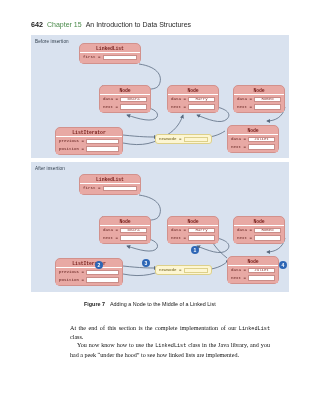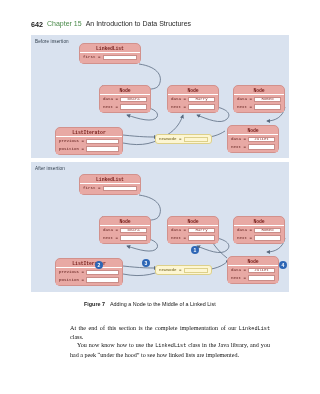--- a/index.html
+++ b/index.html
@@ -8,21 +8,21 @@
     width:320px; height:394px;
     background:#ffffff;
     font-family:"Liberation Serif", serif;
     position:relative;
     overflow:hidden;
   }
 
   
   .header {
     position:absolute; left:31px; top:20px;
-    display:flex; align-items:flex-start; gap:4px;
+    display:flex; align-items:center; gap:4px;
     white-space:nowrap;
   }
   .hdr-page { font-family:"Liberation Sans", sans-serif; font-weight:bold; font-size:7.2px; color:#1a1a1a; }
   .hdr-chap { font-family:"Liberation Sans", sans-serif; font-size:7px; color:#4a8a4a; }
   .hdr-title { font-family:"Liberation Sans", sans-serif; font-size:7px; color:#2a2a2a; }
 
   
   .panel {
     position:absolute; left:31px; width:258px;
     background:#d9e2ef;

